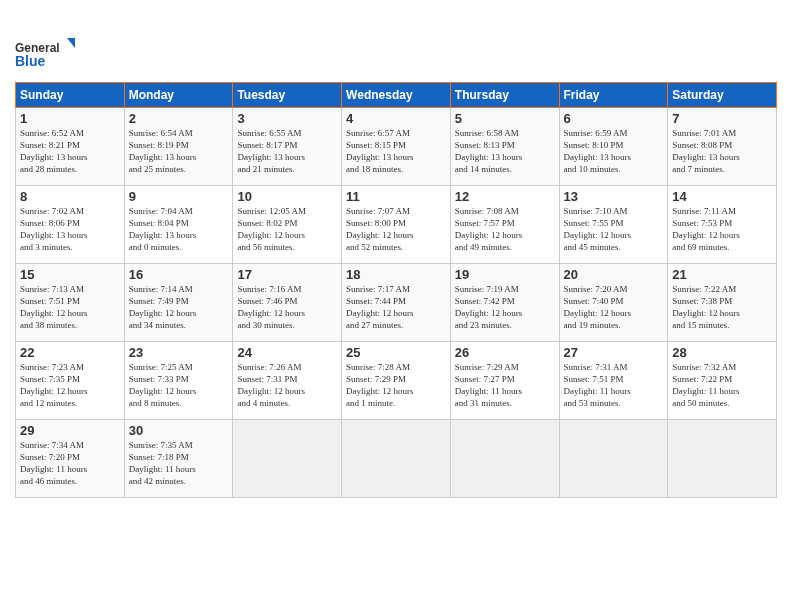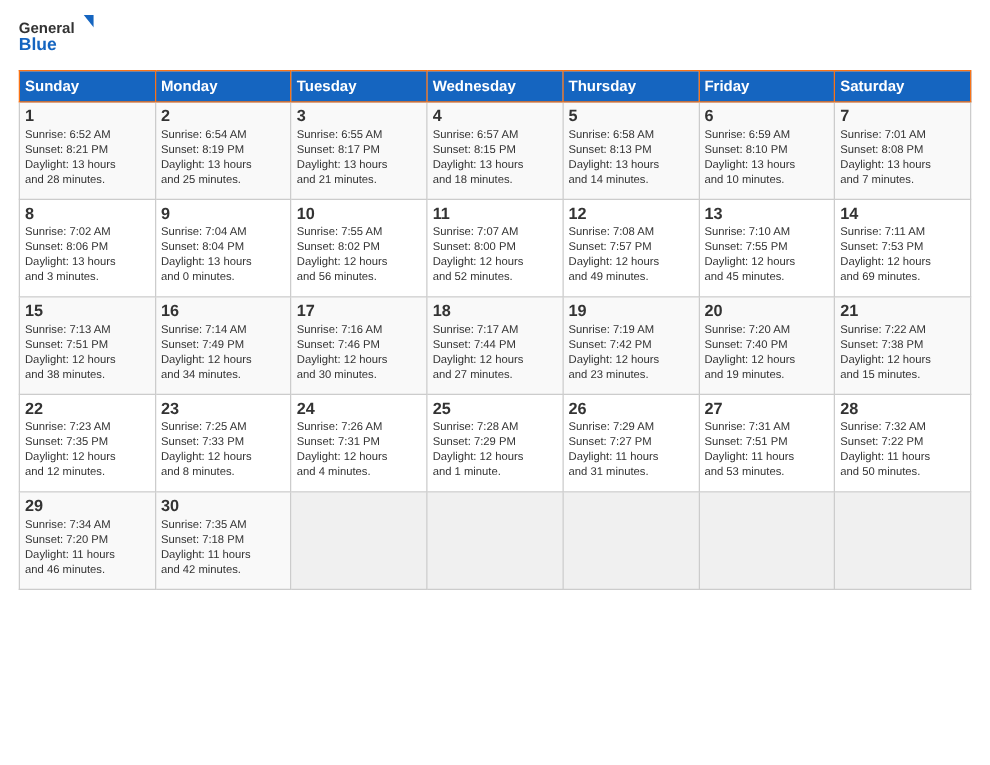--- a/index.html
+++ b/index.html
@@ -6,20 +6,21 @@
     body {
       font-family: Arial, sans-serif;
       background: #fff;
       width: 792px;
       height: 612px;
       overflow: hidden;
     }
     .container {
       width: 792px;
       padding: 10px 15px;
+      margin-top: 26px;
     }
     .header-row {
       display: flex;
       align-items: flex-start;
       justify-content: space-between;
       margin-bottom: 6px;
     }
     .logo {
       display: flex;
       align-items: center;
@@ -68,20 +69,21 @@
       font-size: 13px;
       font-weight: bold;
       color: #333;
       display: block;
       margin-bottom: 1px;
     }
     .cell-content {
       font-size: 9px;
       line-height: 1.35;
       color: #333;
+      font-family: Liberation Serif, serif;
     }
     td.empty {
       background: #f0f0f0 !important;
     }
   </style>
 </head>
 <body>
 
 <div class="container">
   <div class="header-row">
@@ -145,21 +147,21 @@
           <td>
             <span class="day-num">8</span>
             <div class="cell-content"><span>Sunrise: 7:02 AM</span><br><span>Sunset: 8:06 PM</span><br><span>Daylight: 13 hours</span><br><span>and 3 minutes.</span><br></div>
           </td>
           <td>
             <span class="day-num">9</span>
             <div class="cell-content"><span>Sunrise: 7:04 AM</span><br><span>Sunset: 8:04 PM</span><br><span>Daylight: 13 hours</span><br><span>and 0 minutes.</span><br></div>
           </td>
           <td>
             <span class="day-num">10</span>
-            <div class="cell-content"><span>Sunrise: 7:55 AM</span><br><span>Sunset: 8:02 PM</span><br><span>Daylight: 12 hours</span><br><span>and 56 minutes.</span><br></div>
+            <div class="cell-content"><span>Sunrise: 12:05 AM</span><br><span>Sunset: 8:02 PM</span><br><span>Daylight: 12 hours</span><br><span>and 56 minutes.</span><br></div>
           </td>
           <td>
             <span class="day-num">11</span>
             <div class="cell-content"><span>Sunrise: 7:07 AM</span><br><span>Sunset: 8:00 PM</span><br><span>Daylight: 12 hours</span><br><span>and 52 minutes.</span><br></div>
           </td>
           <td>
             <span class="day-num">12</span>
             <div class="cell-content"><span>Sunrise: 7:08 AM</span><br><span>Sunset: 7:57 PM</span><br><span>Daylight: 12 hours</span><br><span>and 49 minutes.</span><br></div>
           </td>
           <td>

